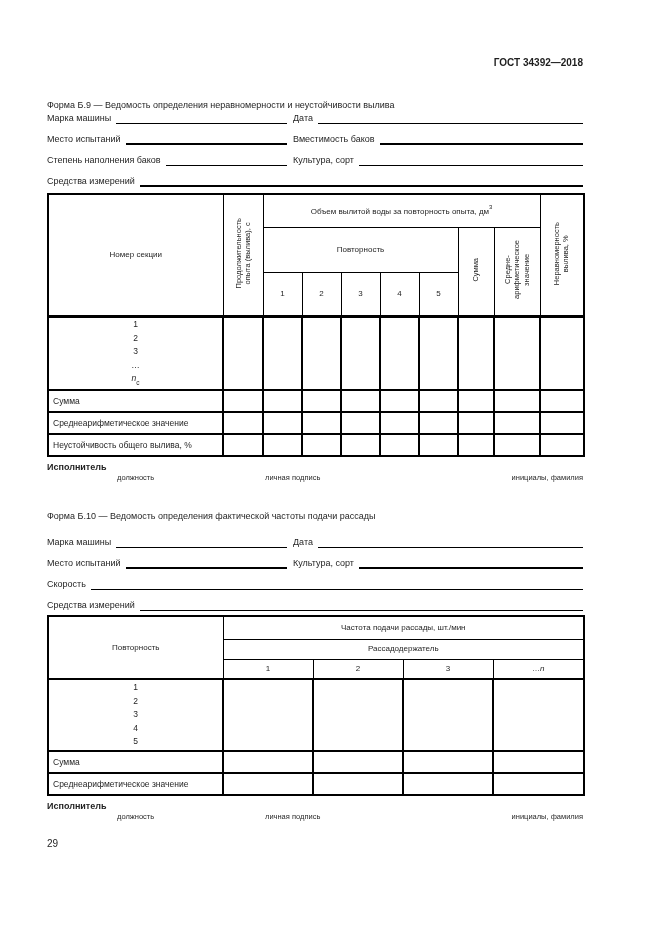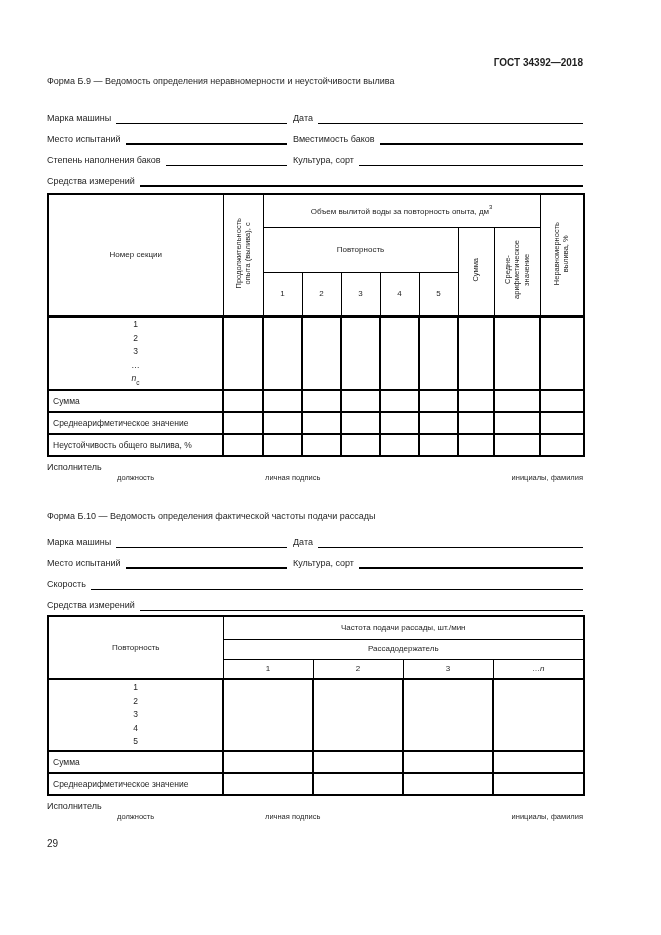--- a/index.html
+++ b/index.html
@@ -53,37 +53,37 @@
   .it { font-style: italic; }
 
   tr.t2h1 { height: 23px; } tr.t2h2 { height: 20px; } tr.t2h3 { height: 20px; }
   tr.t2body { height: 72px; }
   tr.t2body td, tr.t2lrow td { border-width: 2px; }
   tr.t2body td { border-top: 2px solid #000; }
   tr.t2lrow { height: 22px; }
 
   
   .executor { display: flex; align-items: flex-end; font-size: 9px; }
-  .ex-label { width: 62px; margin-bottom: 13px; white-space: nowrap; }
+  .ex-label { width: 62px; margin-bottom: 13px; white-space: nowrap; font-weight: bold; }
   .sig { display: flex; flex-direction: row; }
   .sig-line { border-bottom: 2px solid #000; height: 12px; }
   .sig-sub { text-align: center; font-size: 7.5px; color: #2a2a2a; margin-top: 2px; height: 9px; }
   .sig1 { width: 113px; margin-left: 8px; }
   .sig2 { width: 118px; margin-left: 35px; }
   .sig3 { flex: 1; margin-left: 37px; justify-content: space-between; }
 </style>
 </head>
 <body>
 
 <div class="page">
 <div class="content">
 
   <div class="abs gost-code" style="top:57px">ГОСТ 34392—2018</div>
 
-  <div class="abs form-title" style="top:76px">Форма Б.9 — Ведомость определения неравномерности и неустойчивости вылива</div>
+  <div class="abs form-title" style="top:100px">Форма Б.9 — Ведомость определения неравномерности и неустойчивости вылива</div>
 
   <div class="abs frow" style="top:104px">
     <div class="field f-left">
       <span class="flabel">Марка машины</span>
       <span class="fline"></span>
     </div>
     <div class="field f-right">
       <span class="flabel">Дата</span>
       <span class="fline"></span>
     </div>

